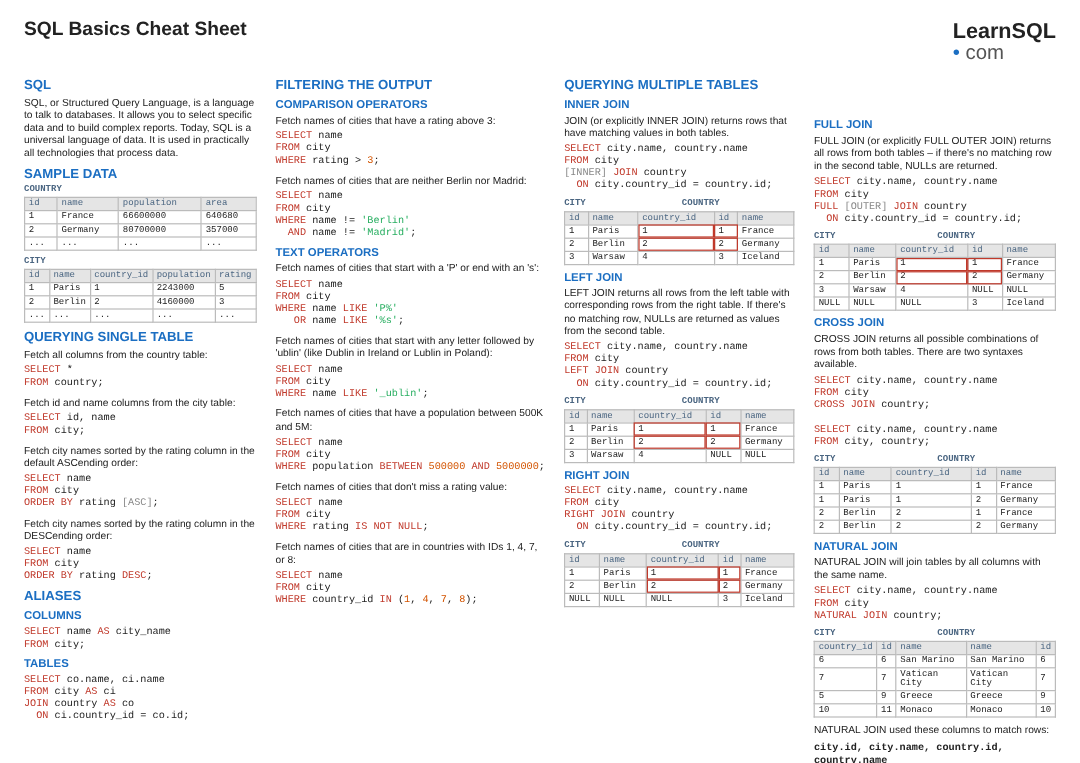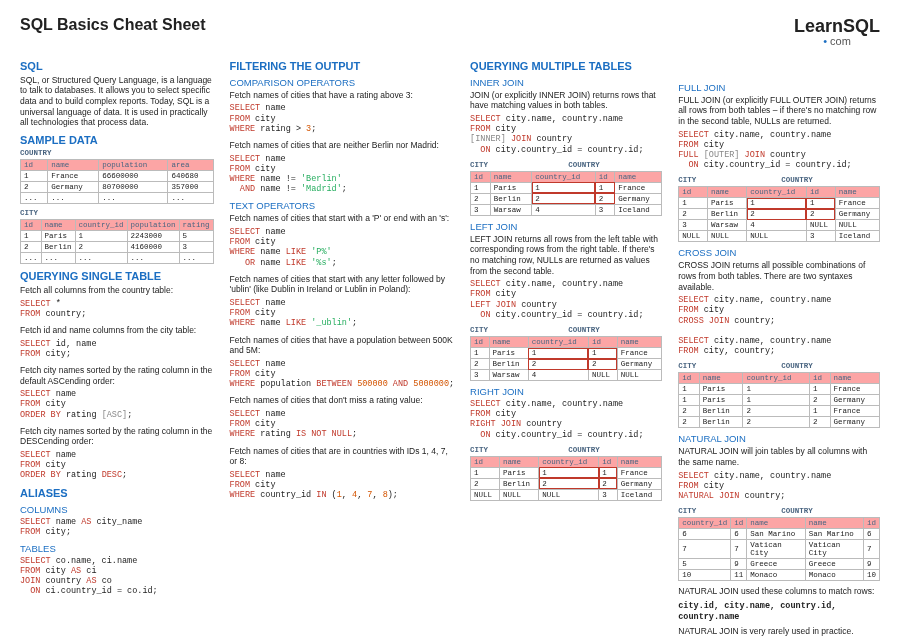--- a/index.html
+++ b/index.html
@@ -3,37 +3,37 @@
 <meta charset="utf-8">
 <style>
 * { margin: 0; padding: 0; box-sizing: border-box; }
 body { font-family: Arial, Helvetica, sans-serif; font-size: 8.5px; color: #222; background: #fff; width: 900px; }
 .page { padding: 16px 20px 0 20px; }
 .header { display: flex; justify-content: space-between; align-items: flex-start; margin-bottom: 8px; }
 .header h1 { font-size: 16px; font-weight: bold; }
 .logo { font-size: 18px; }
 .logo .learn { font-weight: 700; }
 .logo .sql { font-weight: bold; }
-.logo .com { font-size: 11px; color: #555; display:block; text-align:center; line-height:0.8; }
+.logo .com { font-size: 17px; color: #555; display:block; text-align:left; line-height:0.8; }
 .dot { color: #1b6ec2; }
 .cols { display: flex; gap: 16px; }
 .col { flex: 1; }
 .col4 { flex: 1.05; }
 h2 { color: #1b6ec2; font-size: 11px; font-weight: bold; margin: 6px 0 3px 0; }
-h3 { color: #1b6ec2; font-size: 9.5px; font-weight: normal; margin: 5px 0 2px 0; }
+h3 { color: #1b6ec2; font-size: 9.5px; font-weight: bold; margin: 5px 0 2px 0; }
 p { line-height: 1.25; margin-bottom: 3px; }
 b.mono { font-family: 'Courier New', monospace; font-weight: bold; }
 .code { font-family: Liberation Mono, monospace; line-height: 1.2; margin: 2px 0 6px 0; white-space: pre; }
 .kw { color: #c0392b; }
 .str { color: #27ae60; }
 .num { color: #d35400; }
 .gry { color: #888; text-align: center; }
 table { border-collapse: collapse; margin: 2px 0 5px 0; font-family: 'Courier New', monospace; font-size: 7.5px; width: 100%; }
 th, td { border: 1px solid #bbb; padding: 1px 3px; text-align: left; }
-td.hdr { background: #fca5a5; color:#4a6581; }
+td.hdr { background: #e5e5e5; color:#4a6581; }
 .tblpair { display: flex; gap: 4px; }
 .tblpair > div { flex: 1; }
 .tblname { font-family: 'Courier New', monospace; font-weight:bold; font-size:7.5px; color:#4a6581; }
 .boxed td.bx { outline: 1.5px solid #c0392b; outline-offset:-1px; }
 </style>
 </head>
 <body>
 
 <div class="page">
 <div class="header">
@@ -304,21 +304,21 @@
               <td>NULL</td>
               <td>NULL</td>
               <td>3</td>
               <td>Iceland</td>
             </tr>
   </tbody>
         </table>
 </div>
 
 <div class="col col4">
-  <h3 style="margin-top:28px">FULL JOIN</h3>
+  <h3 style="margin-top:40px">FULL JOIN</h3>
   <p>FULL JOIN (or explicitly FULL OUTER JOIN) returns all rows from both tables – if there's no matching row in the second table, NULLs are returned.</p>
   <div class="code"><span class="kw">SELECT</span> city.name, country.name
 <span class="kw">FROM</span> city
 <span class="kw">FULL</span> <span class="gry">[OUTER]</span> <span class="kw">JOIN</span> country
   <span class="kw">ON</span> city.country_id = country.id;</div>
   <div class="tblpair">
           <div class="tblname">CITY</div>
           <div class="tblname">COUNTRY</div>
         </div>
   <table class="boxed">

